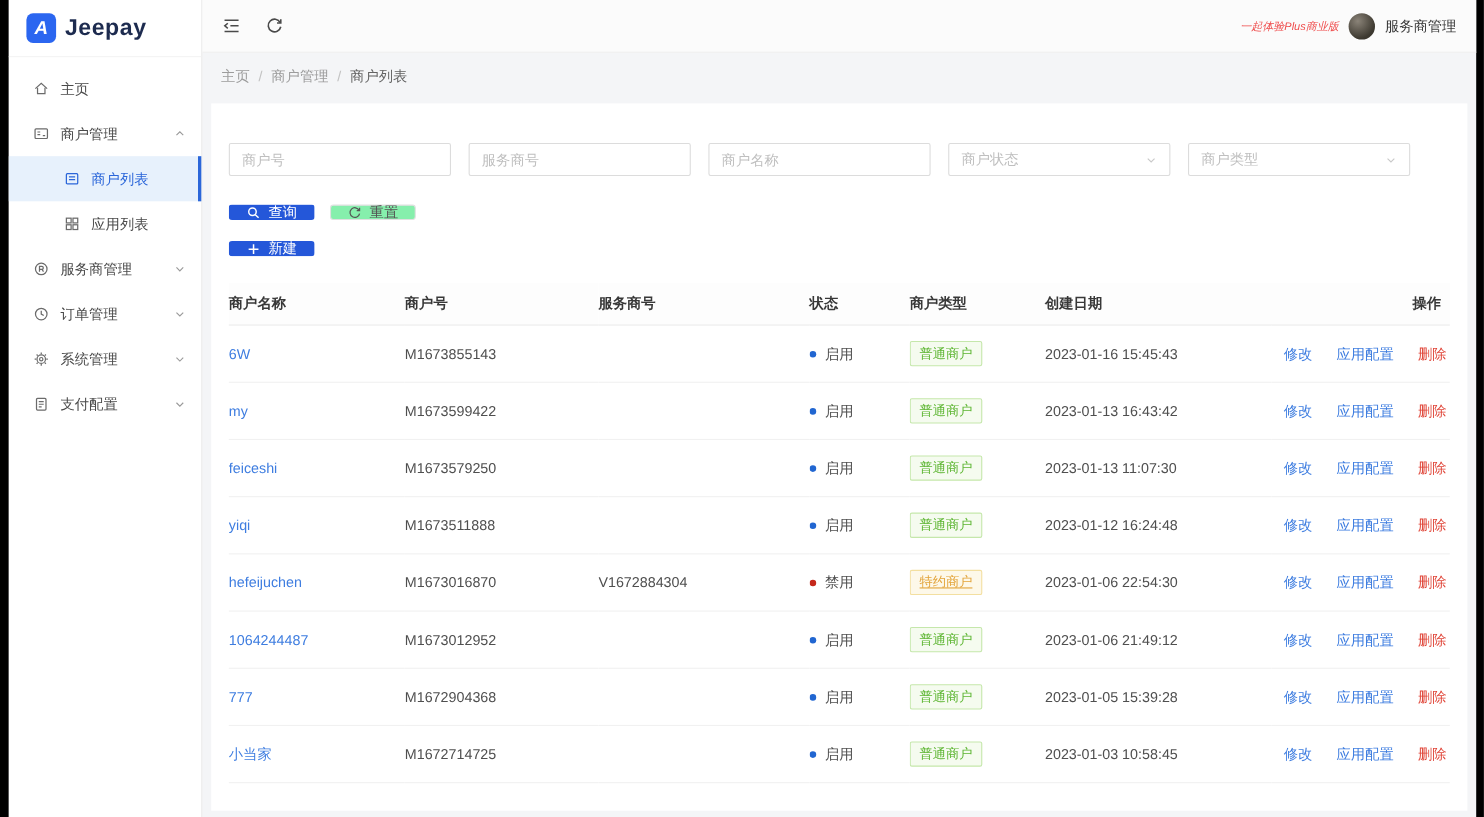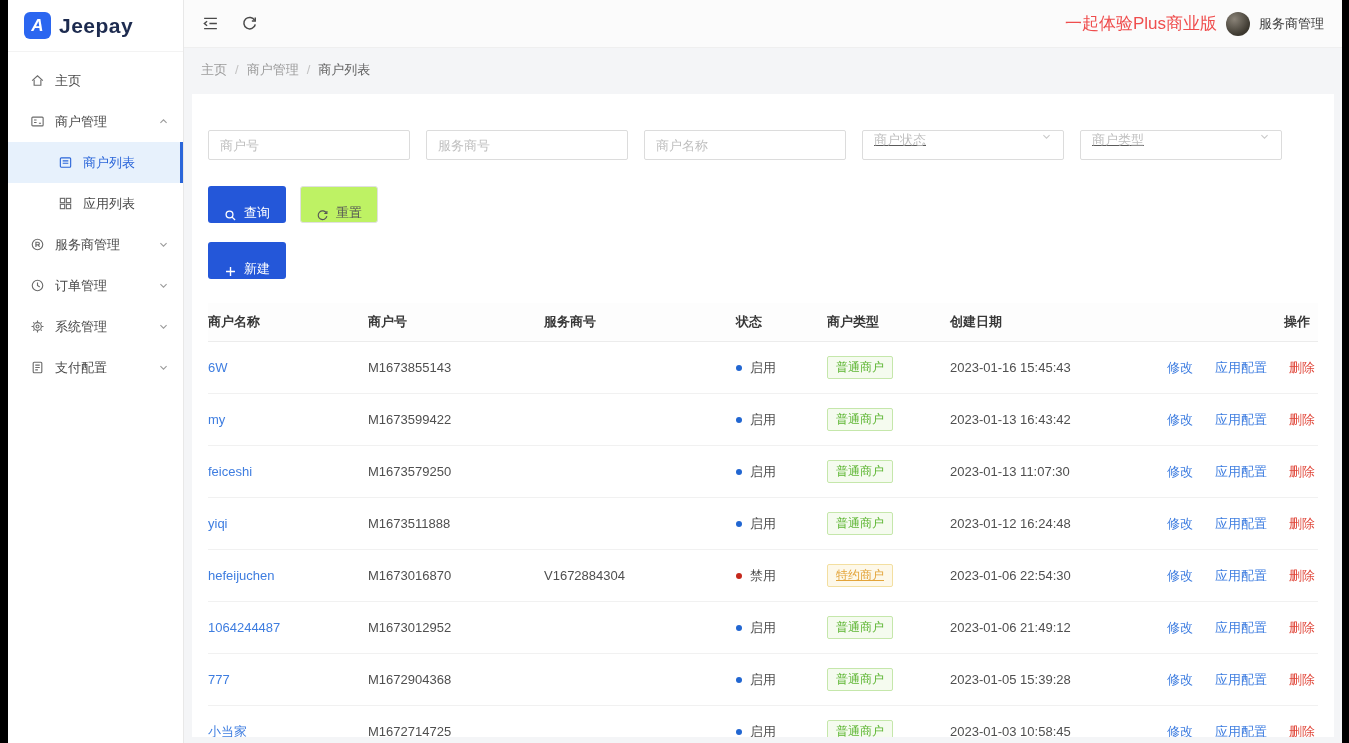--- a/index.html
+++ b/index.html
@@ -28,44 +28,44 @@
   .icn { display:inline-flex; width:15px; height:15px; }
   .icn svg { width:100%; height:100%; }
   .mi { margin-right:10px; }
   .caret { width:11px; height:11px; }
 
   
   .main { flex:1; display:flex; flex-direction:column; min-width:0; }
   .topbar { height:48px; background:#fbfbfb; border-bottom:1px solid #efefef; display:flex; align-items:center; padding:0 18px; gap:22px; }
   .tb-icn { width:17px; height:17px; color:#4a4a4a; cursor:pointer; }
   .topbar-right { margin-left:auto; display:flex; align-items:center; gap:9px; }
-  .promo { color:#ef4d4d; font-size:17px; cursor:pointer; }
+  .promo { color:#ef4d4d; font-size:10px; cursor:pointer;font-style:italic; }
   .avatar { width:24px; height:24px; border-radius:50%; background:radial-gradient(circle at 35% 30%, #8a8378, #3c382f 70%); }
   .username { font-size:13px; color:#3a3a3a; }
 
   .breadcrumb { padding:13px 17px 11px; font-size:13px; color:#9c9c9c; }
   .breadcrumb .sep { margin:0 8px; color:#c2c2c2; }
   .breadcrumb .last { color:#636363; }
 
   .card { flex:1; background:#fff; margin:4px 8px 6px; padding:20px 16px 0; overflow:hidden; }
 
   .filters { display:flex; gap:16px; margin-top:16px; }
   .f-ctl { width:202px; height:30px; border:1px solid #dcdcdc; border-radius:2px; background:#fff;
     font-size:13px; color:#5a5a5a; padding:0 11px; outline:none; }
   input.f-ctl::placeholder { color:#bfbfbf; }
-  .f-sel { display:flex; align-items:flex-start; cursor:pointer;text-decoration:underline; }
+  .f-sel { display:flex; align-items:center; cursor:pointer; }
   .f-sel .ph { color:#bfbfbf; }
   .f-sel .chev { margin-left:auto; width:11px; height:11px; color:#c9c9c9; }
 
   .btn-row { margin-top:26px; display:flex; gap:14px; }
   .btn-row2 { margin-top:19px; }
-  .btn { height:37px; padding:0 15px; border-radius:3px; font-size:13px; display:inline-flex; align-items:flex-end; gap:7px; cursor:pointer; border:1px solid transparent; }
+  .btn { height:14px; padding:0 15px; border-radius:3px; font-size:13px; display:inline-flex; align-items:center; gap:7px; cursor:pointer; border:1px solid transparent; }
   .btn .icn { width:13px; height:13px; }
   .btn-primary { background:#2457d9; color:#fff; }
-  .btn-default { background:#bef264; border-color:#e0e0e0; color:#555; }
+  .btn-default { background:#86efac; border-color:#e0e0e0; color:#555; }
 
   table { margin-top:24px; border-collapse:collapse; width:100%; table-layout:fixed; font-size:13px; }
   thead th { text-align:left; font-weight:600; color:#383838; padding:10px 8px 10px 0; border-bottom:1px solid #ececec; background:#fdfdfd; }
   thead th.c-actions { text-align:right; }
   tbody td { padding:14px 8px 14px 0; border-bottom:1px solid #f1f1f1; color:#4f4f4f; white-space:nowrap; overflow:hidden; }
   td.actions { text-align:center; }
   td.actions span { margin:0 11px; }
   .link { color:#3e7de0; cursor:pointer; }
   .link-red { color:#e04538; cursor:pointer; }
   .dot { display:inline-block; width:6px; height:6px; border-radius:50%; margin-right:8px; vertical-align:1px; }

